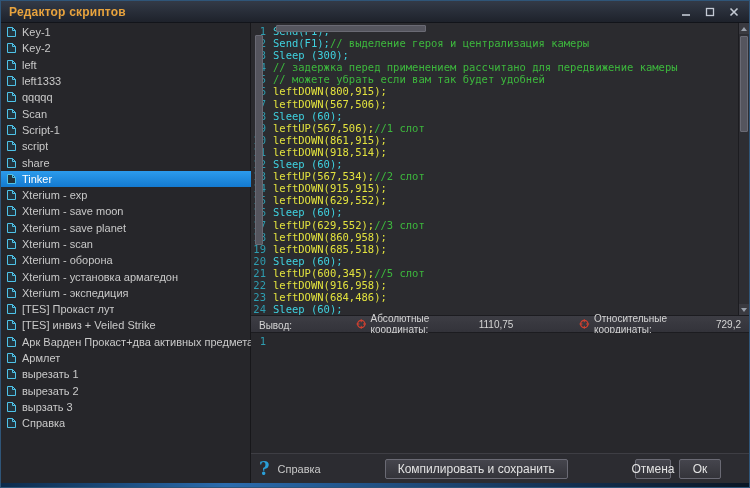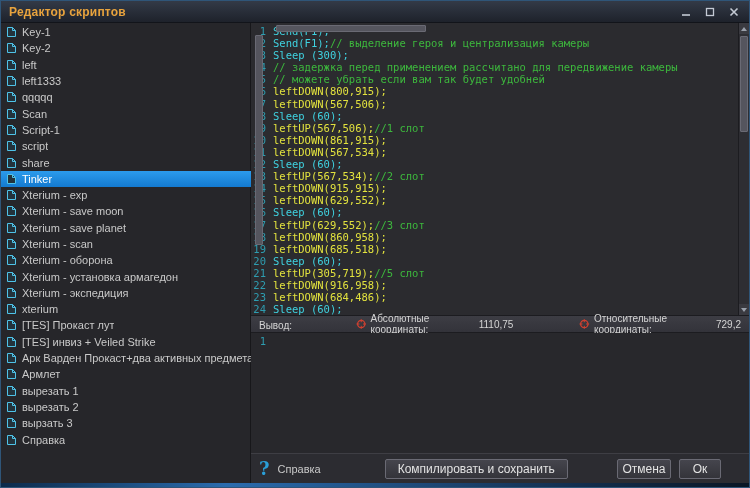--- a/index.html
+++ b/index.html
@@ -74,21 +74,21 @@
 
   
   .footer { height:30px; flex:0 0 30px; background:#2c2c31; border-top:1px solid #3e3e44;
     display:flex; align-items:center; padding:0 28px 0 8px; gap:8px; }
   .help-icon { color:#2a9fd8; font-size:18px; font-weight:bold; font-family:"DejaVu Serif", serif; }
   .help-label { color:#c9c9c9; font-size:11px; }
   .btn { height:20px; background:linear-gradient(#45454d,#34343a); border:1px solid #6a6a74;
     color:#e2e2e2; font-size:12px; padding:0 12px; border-radius:2px;
     display:flex; align-items:center; justify-content:center; cursor:default; white-space:nowrap; }
   .btn-compile { margin-left:56px; }
-  .btn-cancel { margin-left:auto; width:54px; }
+  .btn-cancel { margin-left:auto; width:36px; }
   .btn-ok { width:42px; }
 
   
   .bottom-strip { height:4px; flex:0 0 4px;
     background:linear-gradient(90deg,#0c2a4a,#2b6cae 30%,#16365a 70%,#0a1624); }
 </style>
 </head>
 <body>
 
 <div class="window">
@@ -236,27 +236,20 @@
                 <path d="M1.5 1.5 h5 l3 3 v6 h-8 z" fill="#23333c" stroke="#4fc3e8" stroke-width="1"></path>
                 <path d="M6.5 1.5 v3 h3" fill="none" stroke="#4fc3e8" stroke-width="1"></path>
               </svg>
               <span class="script-label">Xterium - экспедиция</span>
             </div>
             <div class="script-item">
               <svg width="11" height="12" viewBox="0 0 11 12">
                 <path d="M1.5 1.5 h5 l3 3 v6 h-8 z" fill="#23333c" stroke="#4fc3e8" stroke-width="1"></path>
                 <path d="M6.5 1.5 v3 h3" fill="none" stroke="#4fc3e8" stroke-width="1"></path>
               </svg>
-              <span class="script-label">xterium</span>
-            </div>
-            <div class="script-item">
-              <svg width="11" height="12" viewBox="0 0 11 12">
-                <path d="M1.5 1.5 h5 l3 3 v6 h-8 z" fill="#23333c" stroke="#4fc3e8" stroke-width="1"></path>
-                <path d="M6.5 1.5 v3 h3" fill="none" stroke="#4fc3e8" stroke-width="1"></path>
-              </svg>
               <span class="script-label">[TES] Прокаст лут</span>
             </div>
             <div class="script-item">
               <svg width="11" height="12" viewBox="0 0 11 12">
                 <path d="M1.5 1.5 h5 l3 3 v6 h-8 z" fill="#23333c" stroke="#4fc3e8" stroke-width="1"></path>
                 <path d="M6.5 1.5 v3 h3" fill="none" stroke="#4fc3e8" stroke-width="1"></path>
               </svg>
               <span class="script-label">[TES] инвиз + Veiled Strike</span>
             </div>
             <div class="script-item">
@@ -374,31 +367,31 @@
             <div class="code-line"><span class="ln">1</span><span class="tok-keyword">Send(F1);</span></div>
             <div class="code-line"><span class="ln">2</span><span class="tok-keyword">Send(F1);</span><span class="tok-comment">// выделение героя и централизация камеры</span></div>
             <div class="code-line"><span class="ln">3</span><span class="tok-keyword">Sleep (300);</span></div>
             <div class="code-line"><span class="ln">4</span><span class="tok-comment">// задержка перед применением рассчитано для передвижение камеры</span></div>
             <div class="code-line"><span class="ln">5</span><span class="tok-comment">// можете убрать если вам так будет удобней</span></div>
             <div class="code-line"><span class="ln">6</span><span class="tok-func">leftDOWN(800,915);</span></div>
             <div class="code-line"><span class="ln">7</span><span class="tok-func">leftDOWN(567,506);</span></div>
             <div class="code-line"><span class="ln">8</span><span class="tok-keyword">Sleep (60);</span></div>
             <div class="code-line"><span class="ln">9</span><span class="tok-func">leftUP(567,506);</span><span class="tok-comment">//1 слот</span></div>
             <div class="code-line"><span class="ln">10</span><span class="tok-func">leftDOWN(861,915);</span></div>
-            <div class="code-line"><span class="ln">11</span><span class="tok-func">leftDOWN(567,534);</span></div>
+            <div class="code-line"><span class="ln">11</span><span class="tok-func">leftDOWN(918,514);</span></div>
             <div class="code-line"><span class="ln">12</span><span class="tok-keyword">Sleep (60);</span></div>
             <div class="code-line"><span class="ln">13</span><span class="tok-func">leftUP(567,534);</span><span class="tok-comment">//2 слот</span></div>
             <div class="code-line"><span class="ln">14</span><span class="tok-func">leftDOWN(915,915);</span></div>
             <div class="code-line"><span class="ln">15</span><span class="tok-func">leftDOWN(629,552);</span></div>
             <div class="code-line"><span class="ln">16</span><span class="tok-keyword">Sleep (60);</span></div>
             <div class="code-line"><span class="ln">17</span><span class="tok-func">leftUP(629,552);</span><span class="tok-comment">//3 слот</span></div>
             <div class="code-line"><span class="ln">18</span><span class="tok-func">leftDOWN(860,958);</span></div>
             <div class="code-line"><span class="ln">19</span><span class="tok-func">leftDOWN(685,518);</span></div>
             <div class="code-line"><span class="ln">20</span><span class="tok-keyword">Sleep (60);</span></div>
-            <div class="code-line"><span class="ln">21</span><span class="tok-func">leftUP(305,719);</span><span class="tok-comment">//5 слот</span></div>
+            <div class="code-line"><span class="ln">21</span><span class="tok-func">leftUP(600,345);</span><span class="tok-comment">//5 слот</span></div>
             <div class="code-line"><span class="ln">22</span><span class="tok-func">leftDOWN(916,958);</span></div>
             <div class="code-line"><span class="ln">23</span><span class="tok-func">leftDOWN(684,486);</span></div>
             <div class="code-line"><span class="ln">24</span><span class="tok-keyword">Sleep (60);</span></div>
           </div>
 
         <div class="vscroll">
           <div class="scroll-arrow">
               <span class="tri-up"></span>
             </div>
           <div class="scroll-track">

